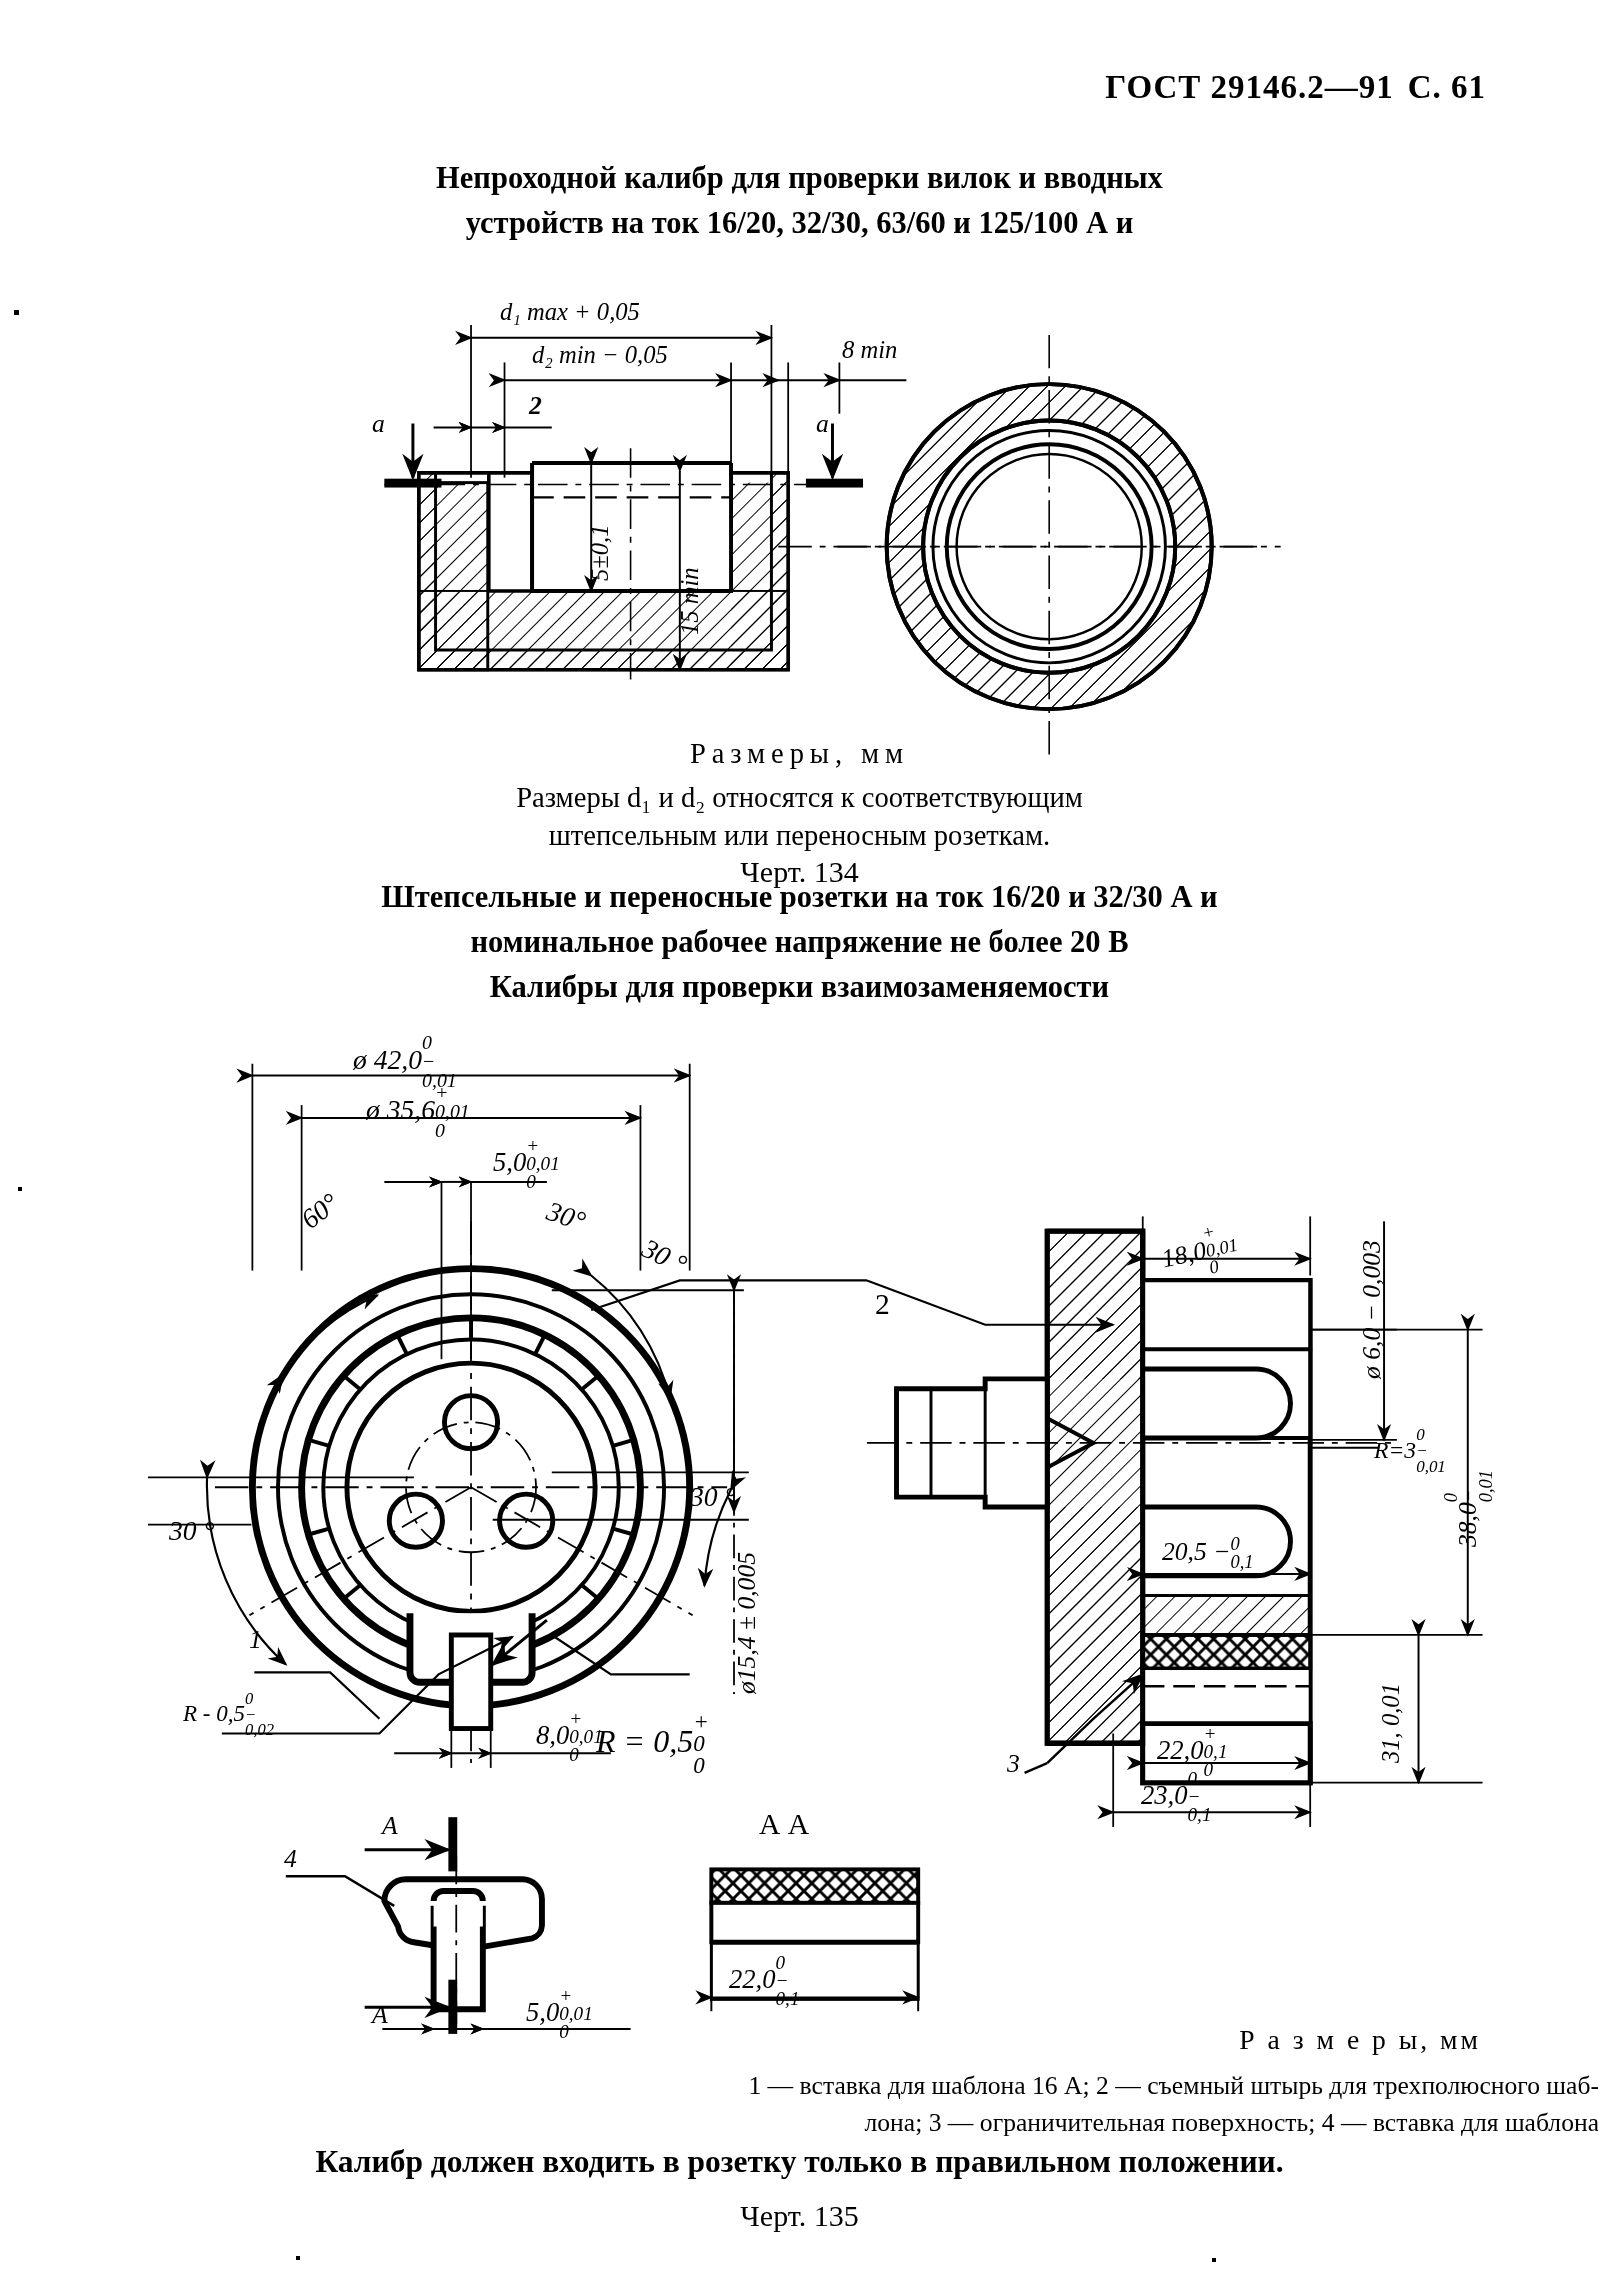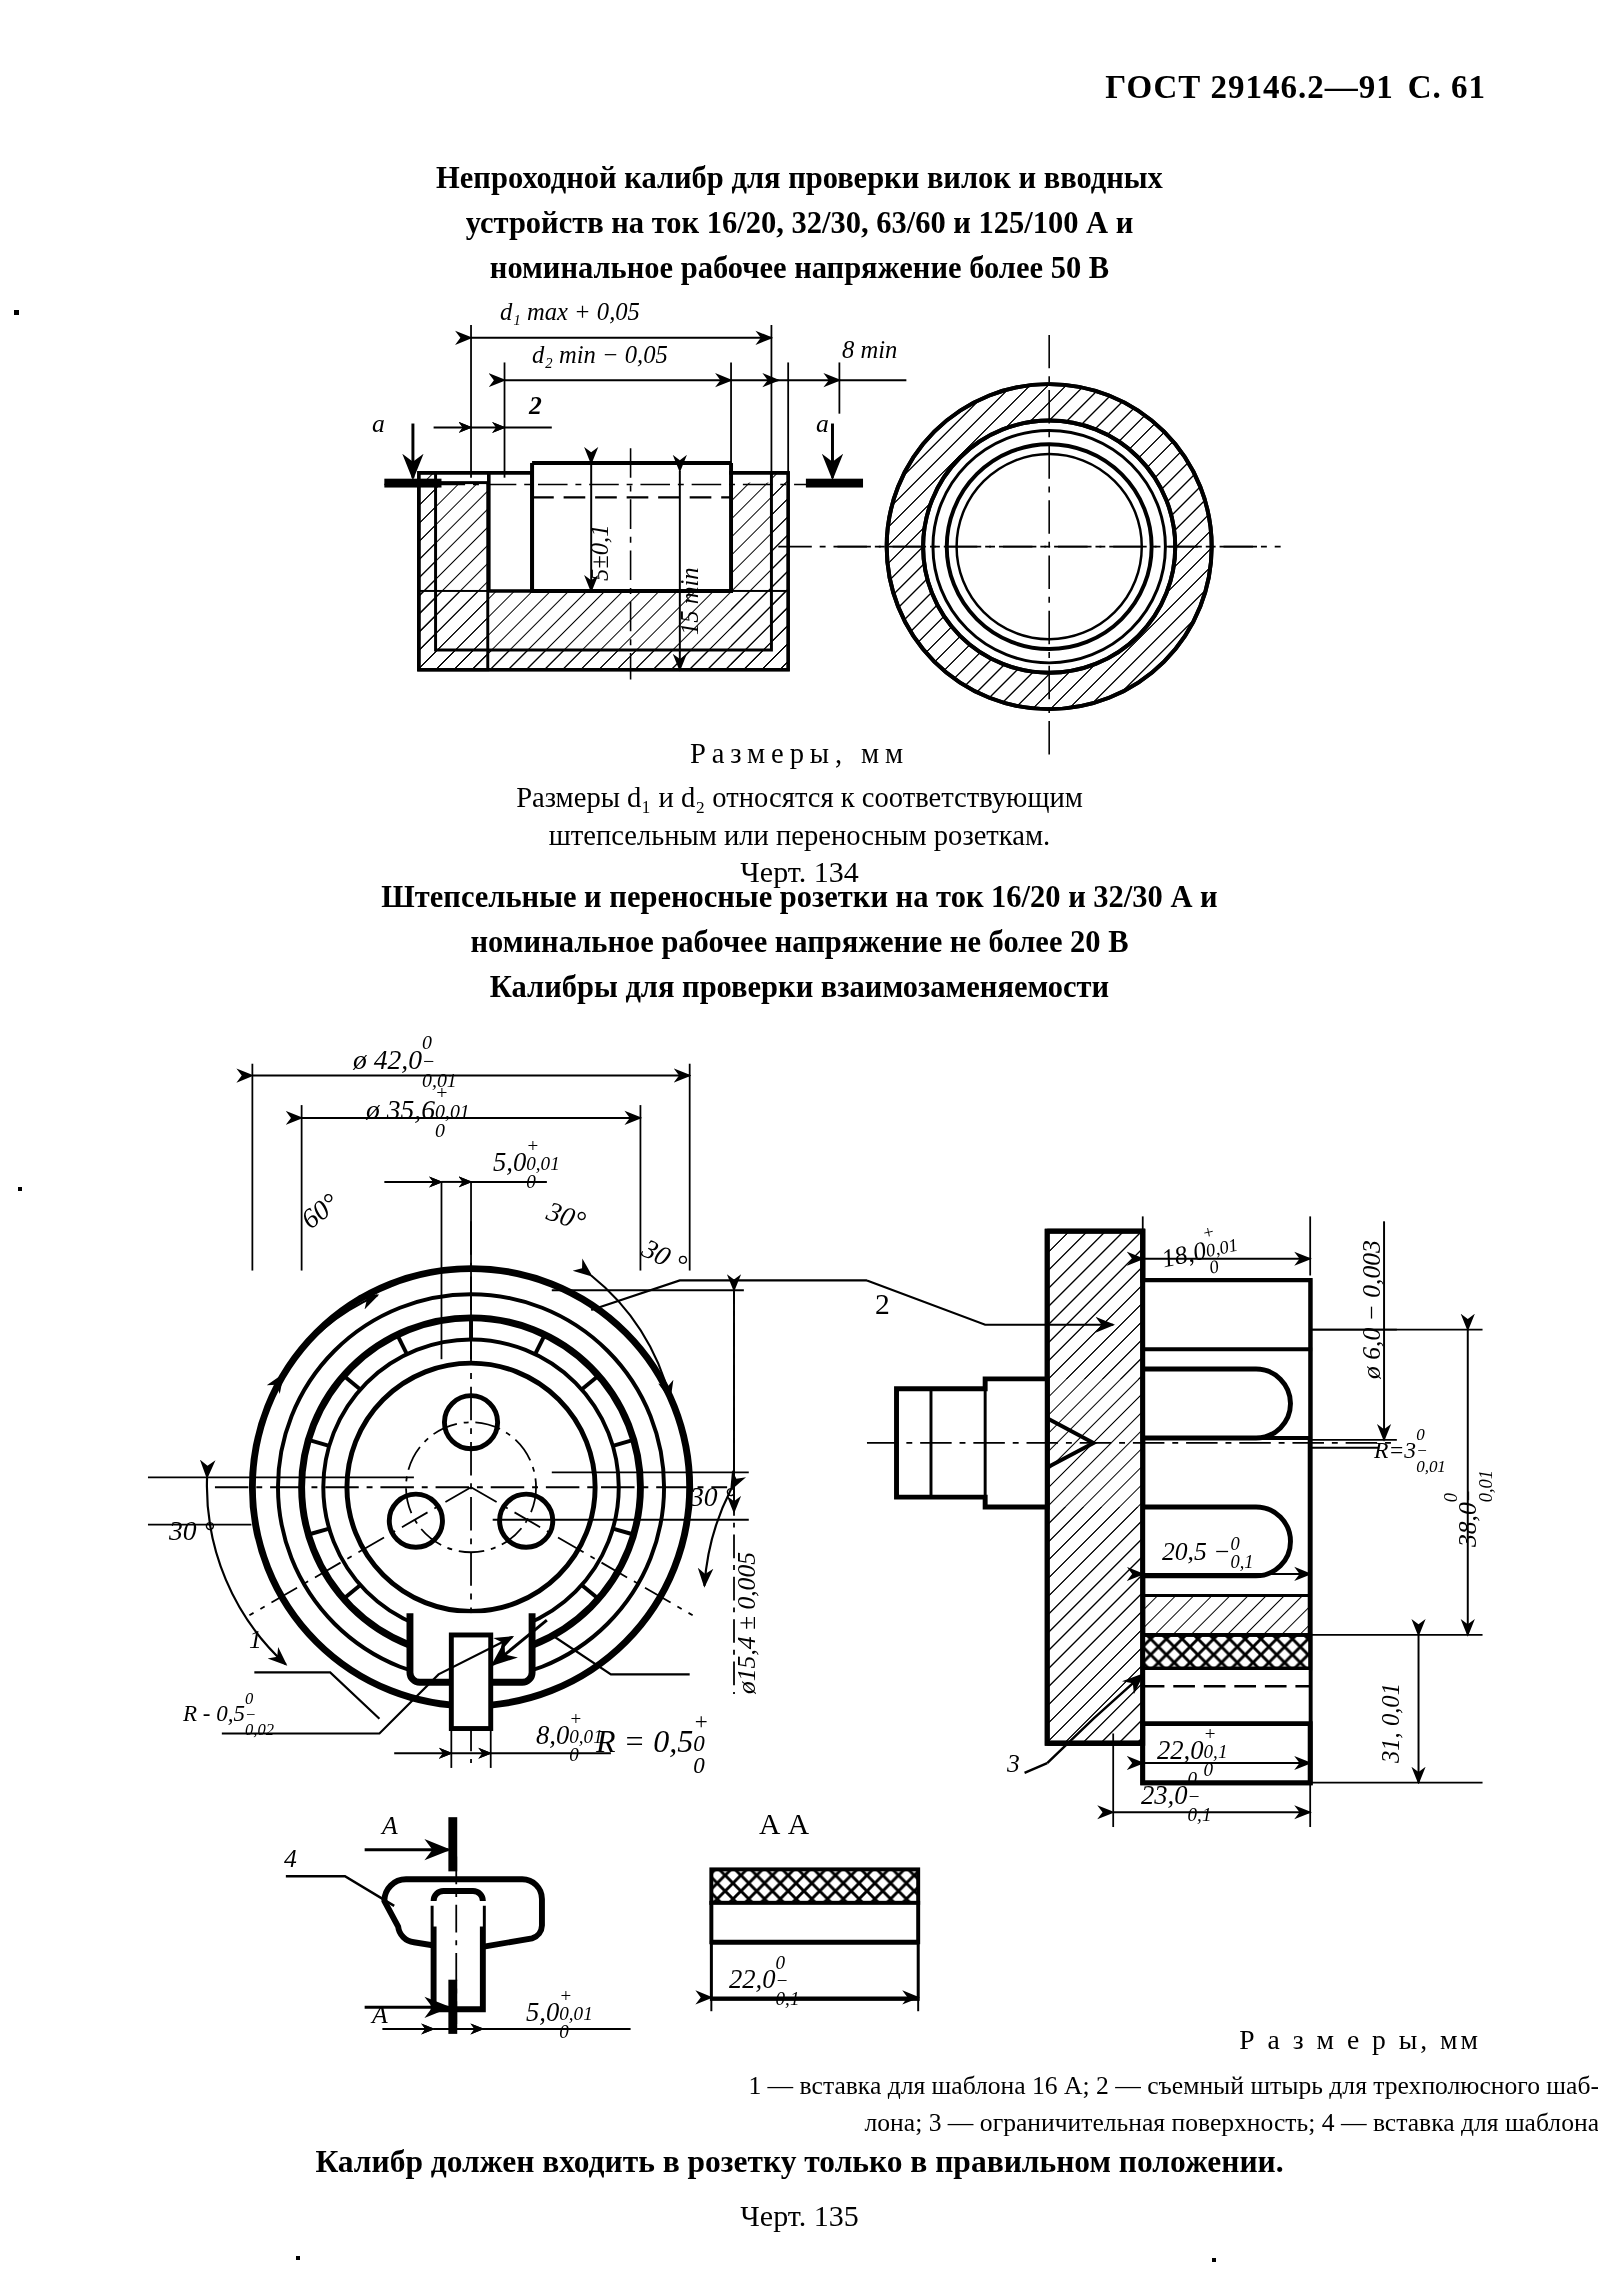--- a/index.html
+++ b/index.html
@@ -131,21 +131,20 @@
 
 <div id="page">
 
   <div class="page-header">
     <span>ГОСТ 29146.2—91</span><span class="sep"></span><span>С.</span>&nbsp;<span>61</span>
   </div>
 
   <div class="title-block t1">
     <span class="ln">Непроходной калибр  для проверки вилок и вводных</span>
     <span class="ln">устройств на ток 16/20, 32/30, 63/60 и 125/100 А и</span>
-    <span class="ln">номинальное рабочее напряжение более 50 В</span>
   </div>
 
   <svg class="dwg" width="1599" height="2287" viewBox="0 0 1623 2322" style="pointer-events:none">
     <defs>
       <marker id="ar" viewBox="0 0 10 10" refX="9" refY="5" markerWidth="9" markerHeight="9" orient="auto">
         <path d="M0,1 L10,5 L0,9 L3,5 Z" fill="#000"></path>
       </marker>
       <marker id="arS" viewBox="0 0 10 10" refX="9" refY="5" markerWidth="7" markerHeight="7" orient="auto">
         <path d="M0,1 L10,5 L0,9 L3,5 Z" fill="#000"></path>
       </marker>

